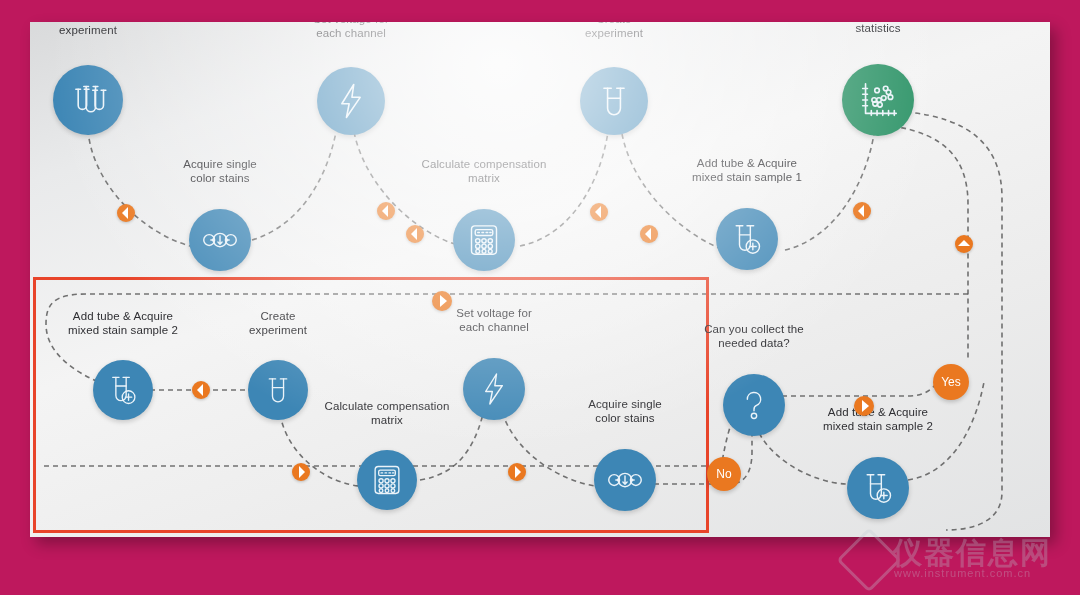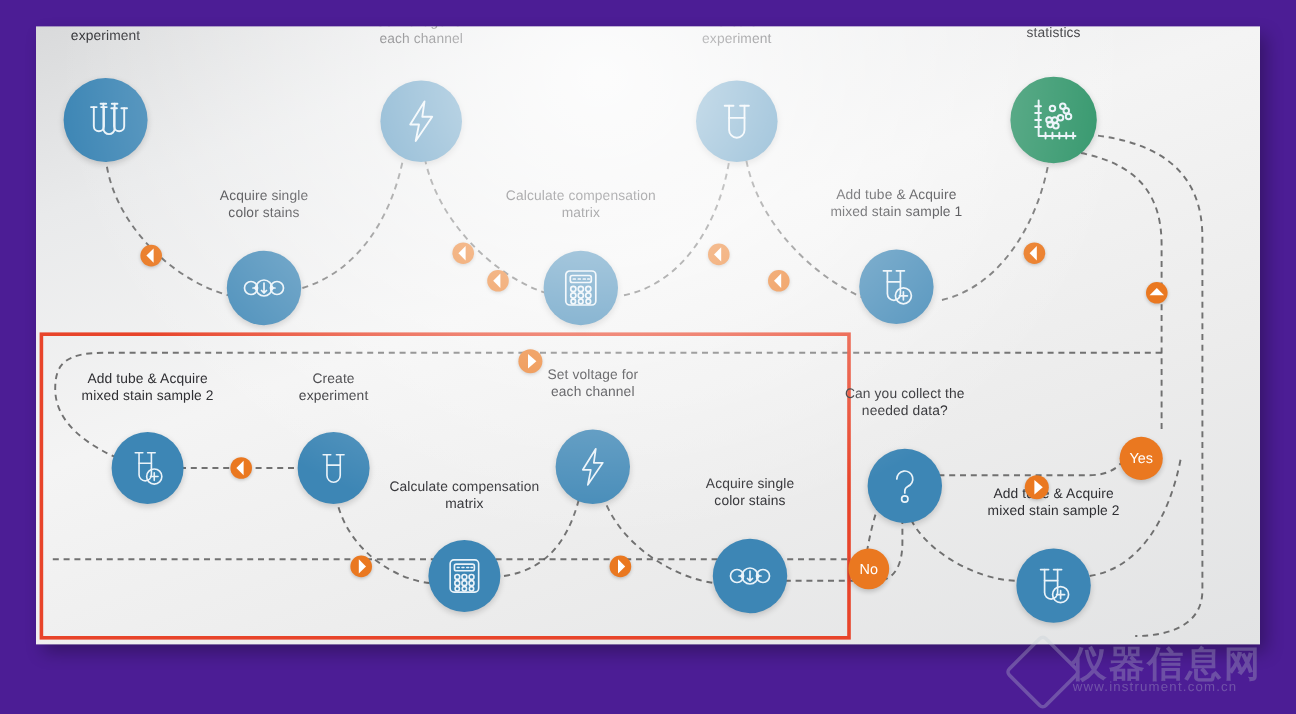--- a/index.html
+++ b/index.html
@@ -1,18 +1,18 @@
 <!DOCTYPE html>
 <html><head>
 <meta charset="utf-8">
 <style>
   html,body{margin:0;padding:0;background:#ffffff;}
   body{width:1080px;height:595px;overflow:hidden;
        font-family:"Liberation Sans","DejaVu Sans",sans-serif;}
-  #stage{position:relative;width:1080px;height:595px;background:#4c1d95;}
+  #stage{position:relative;width:1080px;height:595px;background:#be185d;}
 
   
   #canvas{
     position:absolute;left:30px;top:22px;width:1020px;height:515px;
     background:linear-gradient(160deg,#d9dadb 0%,#e9eaeb 18%,#f4f4f4 42%,#ececec 70%,#e2e3e4 100%);
     box-shadow:6px 7px 14px rgba(0,0,0,.30);
     overflow:hidden;
   }
   #canvas:after{ 
     content:"";position:absolute;inset:0;

